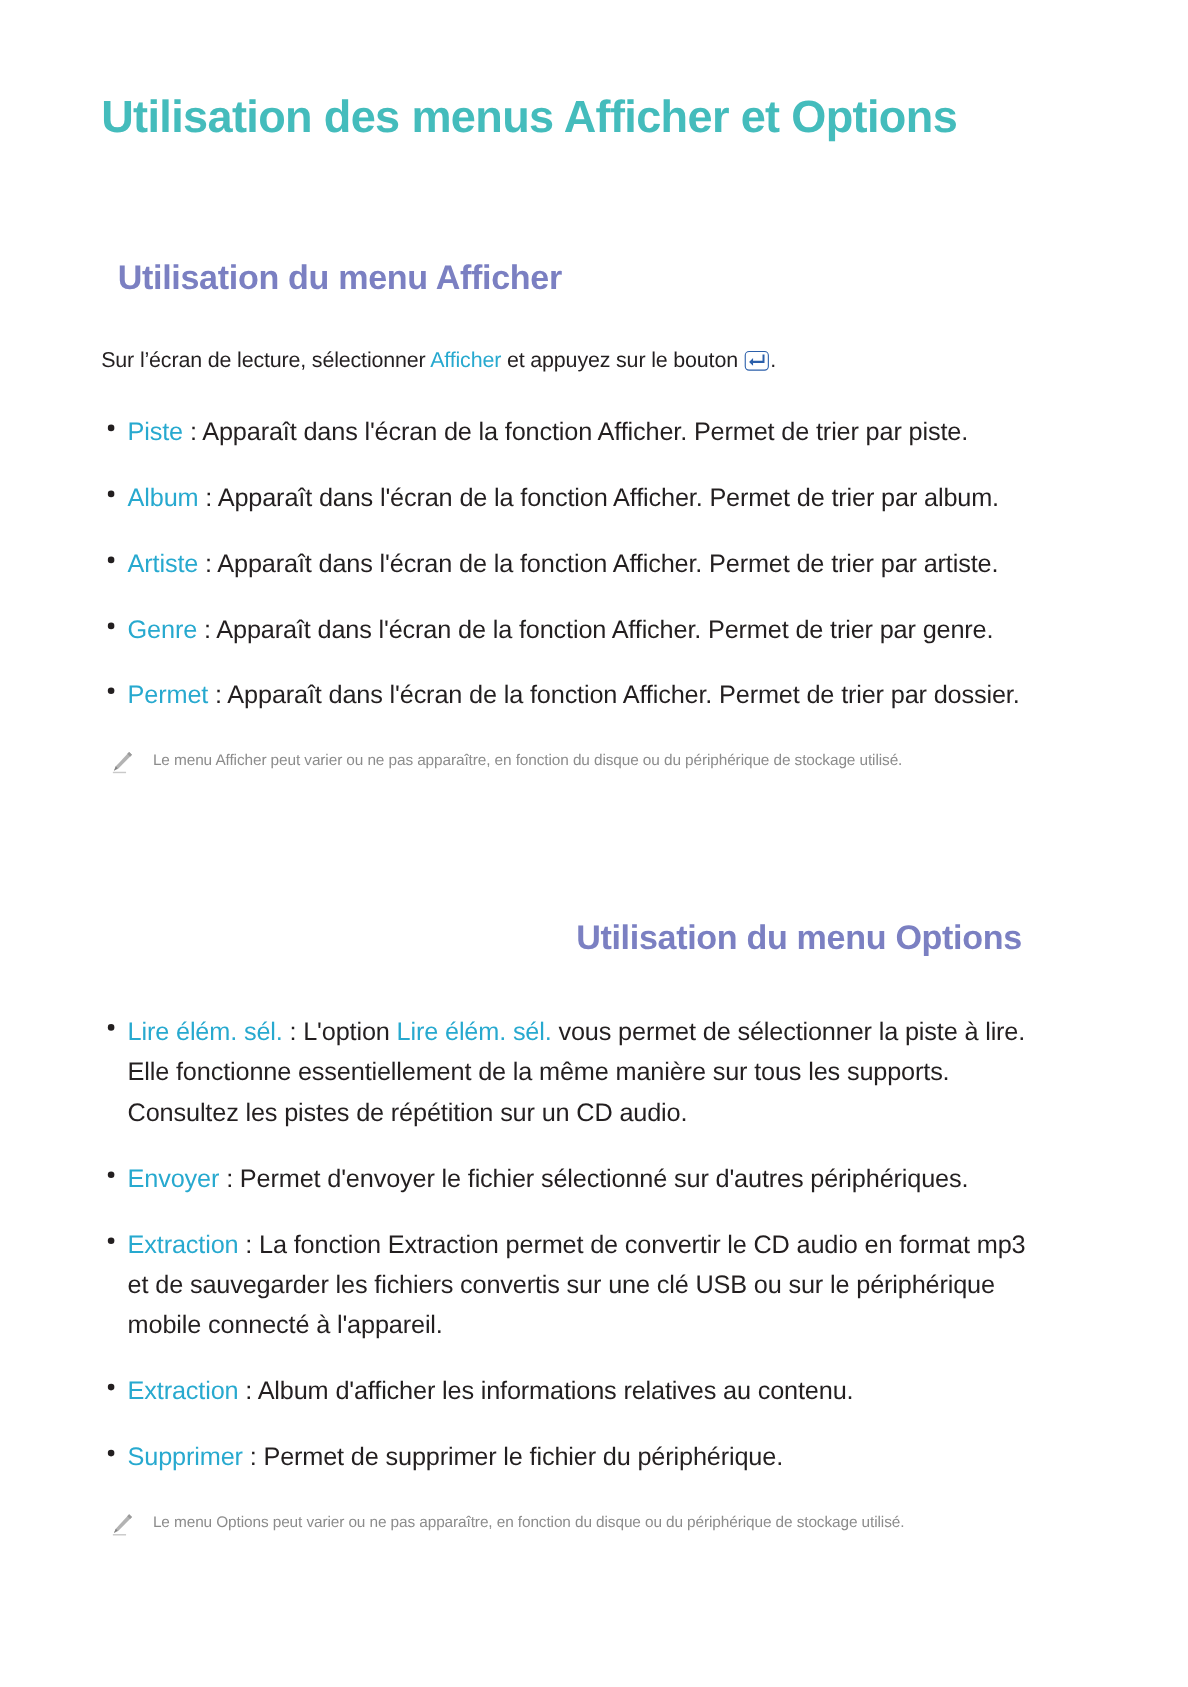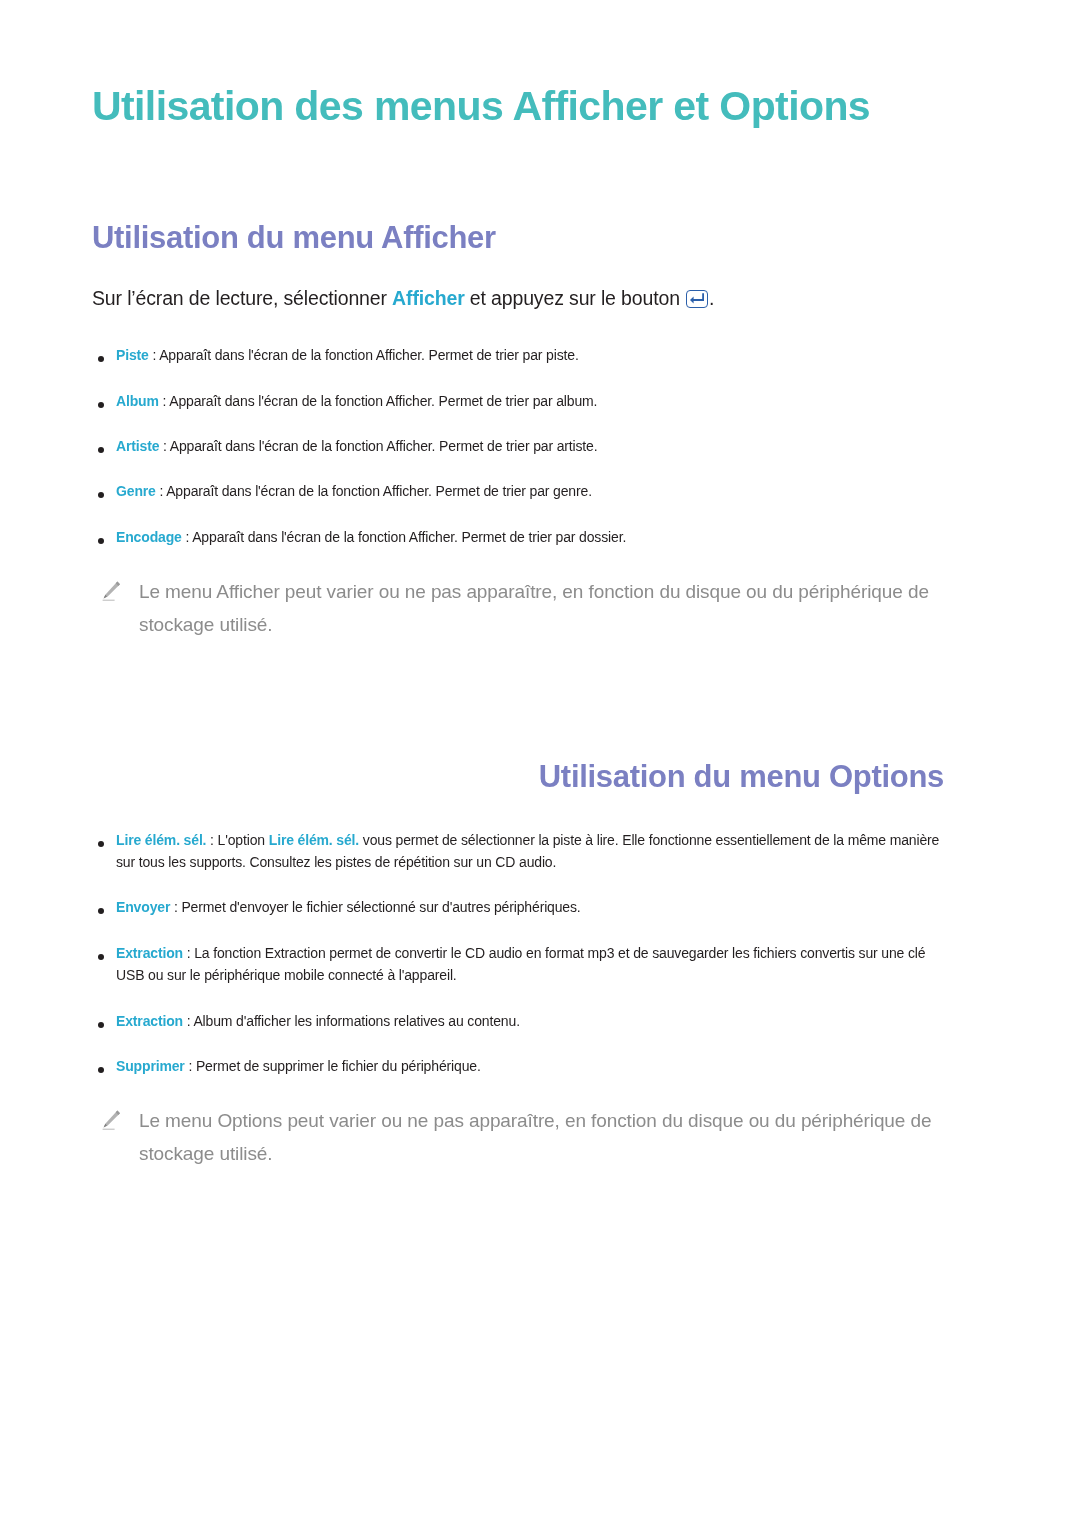--- a/index.html
+++ b/index.html
@@ -33,39 +33,39 @@
     line-height: 1.18;
     white-space: nowrap;
   }
 
   
   .section-heading {
     color: #7b80c2;
     font-size: 31px;
     font-weight: bold;
     letter-spacing: -0.3px;
-    margin: 0;
+    margin: 15px;
     line-height: 1.2;
   }
   .sec1-heading { padding-top: 89px; }
   .sec2-heading { padding-top: 117px; text-align: right; }
 
   
   .intro {
     font-size: 19.5px;
     line-height: 1.62;
     margin: 0;
     padding-top: 26px;
     letter-spacing: -0.15px;
   }
   .intro-2 { padding-top: 32px; }
 
   .kw-teal {
     color: #27a9cf;
-    font-weight: bold;
+    font-weight: normal;
   }
 
   
   .enter-key {
     display: inline-block;
     vertical-align: -3px;
     width: 22px;
     height: 18px;
     border: 1.6px solid #2b5faa;
     border-radius: 4px;
@@ -77,21 +77,21 @@
 
   
   .bullets {
     list-style: none;
     margin: 0;
     padding: 0;
   }
   .bullets li {
     position: relative;
     padding-left: 24px;
-    font-size: 14px;
+    font-size: 23px;
     line-height: 1.60;
     letter-spacing: -0.15px;
     margin-top: 23px;
   }
   .bullets li:first-child { margin-top: 23px; }
   .bullets li::before {
     content: "";
     position: absolute;
     left: 6px;
     top: 12px;
@@ -101,21 +101,21 @@
     background: #231f20;
   }
   .sec1-list { padding-top: 7px; }
   .sec2-list { padding-top: 10px; }
 
   
   .note {
     position: relative;
     padding-left: 47px;
     color: #8c8c8c;
-    font-size: 19px;
+    font-size: 14px;
     line-height: 1.72;
     letter-spacing: -0.1px;
     margin-top: 28px;
   }
   .note-icon {
     position: absolute;
     left: 6px;
     top: 2px;
     width: 26px;
     height: 26px;
@@ -134,21 +134,21 @@
 
     <p class="intro"><span>Sur l’écran de lecture, sélectionner </span><span class="kw-teal">Afficher</span><span> et appuyez sur le bouton </span><span class="enter-key"><svg width="16" height="13" viewBox="0 0 16 13" xmlns="http://www.w3.org/2000/svg">
             <path d="M13.2 1.2 L13.2 7.0 L4.6 7.0 L4.6 4.4 L1.0 8.1 L4.6 11.6 L4.6 9.0 L15.0 9.0 L15.0 1.2 Z" fill="#2b5faa"></path>
           </svg></span><span>.</span></p>
 
     <ul class="bullets sec1-list">
       <li><span class="kw-teal">Piste</span><span> : Apparaît dans l'écran de la fonction Afficher. Permet de trier par piste.</span></li>
       <li><span class="kw-teal">Album</span><span> : Apparaît dans l'écran de la fonction Afficher. Permet de trier par album.</span></li>
       <li><span class="kw-teal">Artiste</span><span> : Apparaît dans l'écran de la fonction Afficher. Permet de trier par artiste.</span></li>
       <li><span class="kw-teal">Genre</span><span> : Apparaît dans l'écran de la fonction Afficher. Permet de trier par genre.</span></li>
-      <li><span class="kw-teal">Encodage</span><span> : Apparaît dans l'écran de la fonction Afficher. Permet de trier par dossier.</span></li>
+      <li><span class="kw-teal">Permet</span><span> : Apparaît dans l'écran de la fonction Afficher. Permet de trier par dossier.</span></li>
     </ul>
 
     <div class="note">
       <span class="note-icon">
         <svg width="26" height="26" viewBox="0 0 26 26" xmlns="http://www.w3.org/2000/svg">
           <path d="M19.4 3.6 L22.0 6.2 L9.4 18.8 L5.6 20.6 L7.3 16.7 Z" fill="#b3b3b3"></path>
           <path d="M19.4 3.6 L22.0 6.2 L20.3 7.9 L17.7 5.3 Z" fill="#9a9a9a"></path>
           <path d="M5.6 20.6 L7.3 16.7 L9.0 18.4 Z" fill="#808080"></path>
           <rect x="4.6" y="21.6" width="12" height="1.3" fill="#c9c9c9"></rect>
         </svg>

